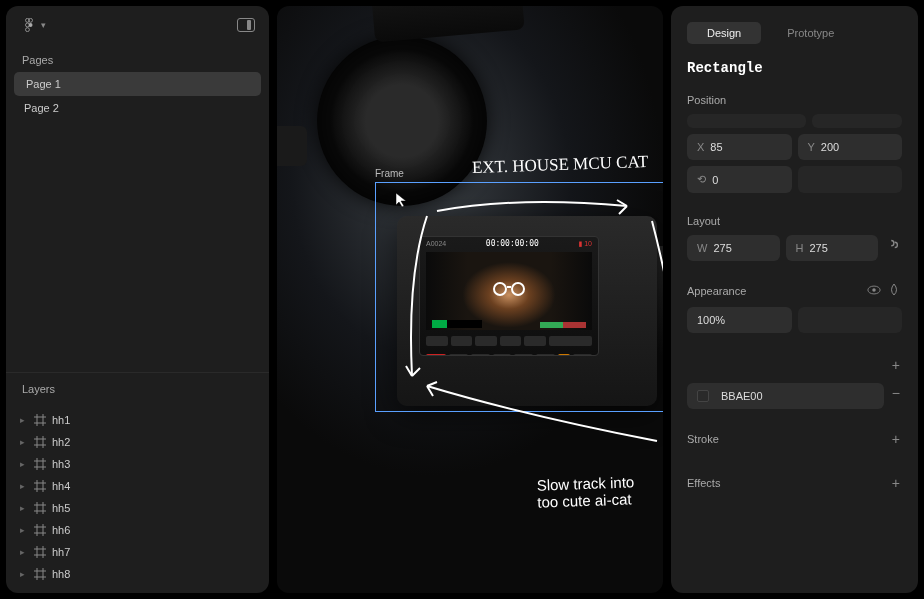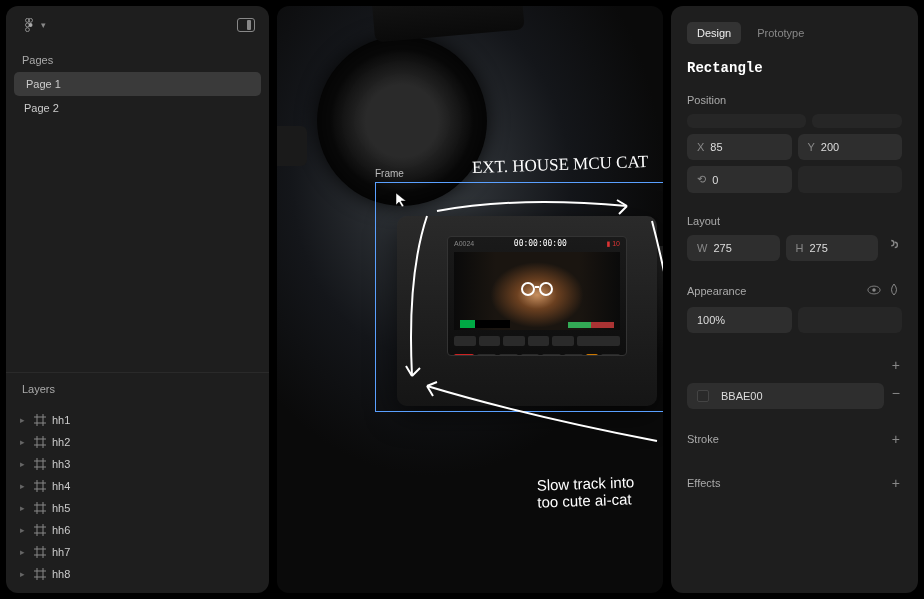--- a/index.html
+++ b/index.html
@@ -25,21 +25,21 @@
 .page-item { color: #ccc; font-size: 11px; padding: 6px 10px; border-radius: 5px; cursor: pointer; }
 .page-item.active { background: #3a3a3a; padding-left: 12px; }
 .layers-h { color: #aaa; font-size: 11px; padding: 10px 16px 8px; border-top: 1px solid #2a2a2a; margin-top: auto; }
 .layer-list { padding: 6px 8px 8px 8px; }
 .layer-item { display: flex; align-items: center; gap: 6px; color: #ccc; font-size: 11px; padding: 5px 6px; cursor: pointer; }
 .caret { width: 8px; color: #666; font-size: 9px; }
 .frame-icon { width: 12px; height: 12px; color: #888; }
 
 
 .camera-body { position: absolute; left: 120px; top: 210px; width: 260px; height: 190px; background: linear-gradient(#2a2a2a,#151515); border-radius: 10px; box-shadow: 0 8px 30px rgba(0,0,0,.6); }
-.camera-screen { position: absolute; left: 22px; top: 20px; width: 180px; height: 120px; background: linear-gradient(#1a1a1a,#0e0e0e); border-radius: 4px; border: 1px solid #333; overflow: hidden; margin-left: 28px; }
+.camera-screen { position: absolute; left: 22px; top: 20px; width: 180px; height: 120px; background: linear-gradient(#1a1a1a,#0e0e0e); border-radius: 4px; border: 1px solid #333; overflow: hidden; }
 .screen-top { display: flex; justify-content: space-between; align-items: center; padding: 2px 6px; font-size: 7px; color: #888; }
 .tc { color: #fff; font-size: 8px; font-family: monospace; }
 .batt { color: #d33; font-size: 7px; }
 .screen-img { height: 78px; margin: 2px 6px; background: radial-gradient(ellipse 40% 60% at 50% 55%, #c89060 0%, #6b4020 30%, #1a1510 70%); border-radius: 2px; position: relative; }
 .screen-img::before { content:""; position:absolute; inset:0; background: linear-gradient(90deg, #0a0a0a 0%, transparent 25%, transparent 75%, #0a0a0a 100%); }
 .glasses { position: absolute; left: 50%; top: 50%; transform: translate(-50%,-50%); }
 .glasses .lens { width: 14px; height: 14px; border: 2px solid #fff; border-radius: 50%; display: inline-block; }
 .glasses .bridge { display: inline-block; width: 4px; height: 2px; background: #fff; vertical-align: 8px; }
 .hist { position:absolute; bottom:2px; left:6px; width:50px; height:8px; background: linear-gradient(90deg,#0a4 0%,#0a4 30%,#000 30%); }
 .levels { position:absolute; bottom:2px; right:6px; width:46px; height:6px; background: linear-gradient(90deg,#3a5 0%,#3a5 50%,#a33 50%); }
@@ -54,21 +54,21 @@
 .sel-frame { position:absolute; left:98px; top:176px; width:330px; height:230px; border:1px solid #5aa0ff; pointer-events:none; }
 .frame-label { position:absolute; left:98px; top:162px; color:#bbb; font-size:10px; }
 .cursor-ptr { position:absolute; left:118px; top:186px; color:#fff; }
 
 
 .hand { position:absolute; color:#fff; font-family: "Segoe Script","Comic Sans MS",cursive; font-size:17px; transform: rotate(-2deg); line-height:1.1; white-space:nowrap; }
 .arrow { position:absolute; stroke:#fff; stroke-width:2; fill:none; }
 
 
 .rtabs { display:flex; gap:6px; margin-bottom:16px; }
-.rtab { font-size:11px; padding:5px 10px; border-radius:5px; color:#888; cursor:pointer;text-align:right; }
+.rtab { font-size:11px; padding:5px 20px; border-radius:5px; color:#888; cursor:pointer;text-align:right; }
 .rtab.active { background:#333; color:#eee; }
 .title { color:#fff; font-size:14px; font-weight:600; margin-bottom:18px;font-family:Liberation Mono, monospace; }
 .sec-label { color:#aaa; font-size:11px; margin-bottom:8px; display:flex; align-items:center; justify-content:space-between; }
 .field-row { display:flex; gap:6px; margin-bottom:6px; }
 .field { background:#2e2e2e; border-radius:6px; padding:7px 10px; color:#ddd; font-size:11px; flex:1; display:flex; align-items:center; gap:6px; }
 .field.dim { background:#262626; color:#555; }
 .field .k { color:#888; }
 .link-icon { width:14px; height:14px; color:#888; }
 .icon-btn { color:#888; cursor:pointer; padding:2px; }
 .swatch { width:12px; height:12px; background:#2a2a2a; border-radius:2px; display:inline-block; margin-right:6px; border:1px solid #444; }

